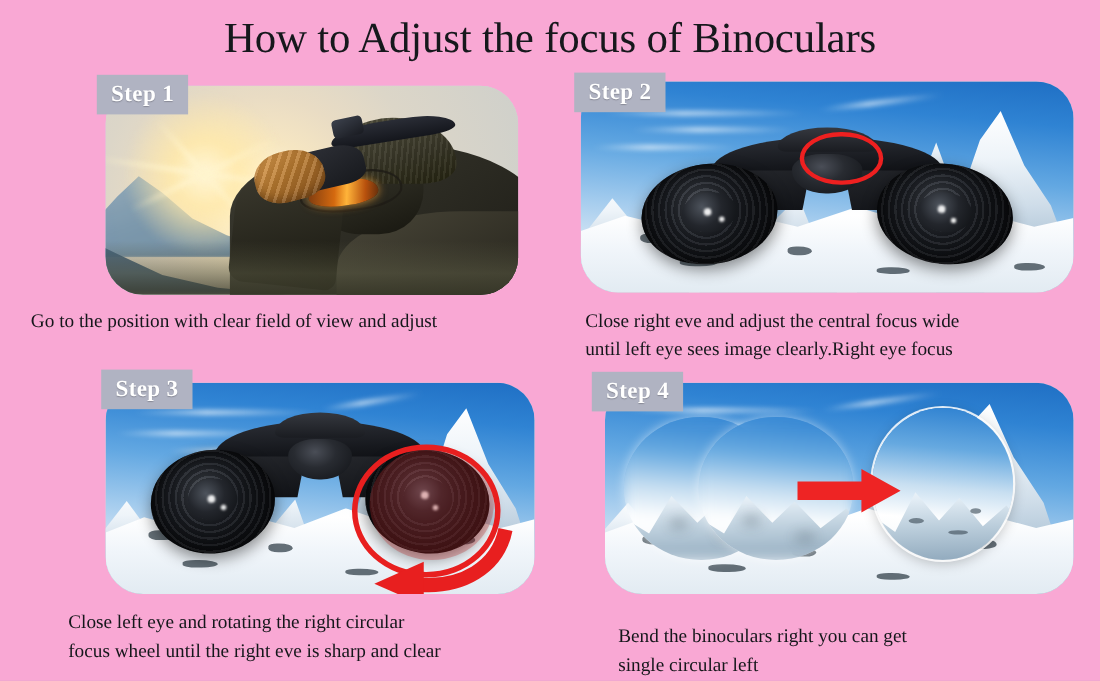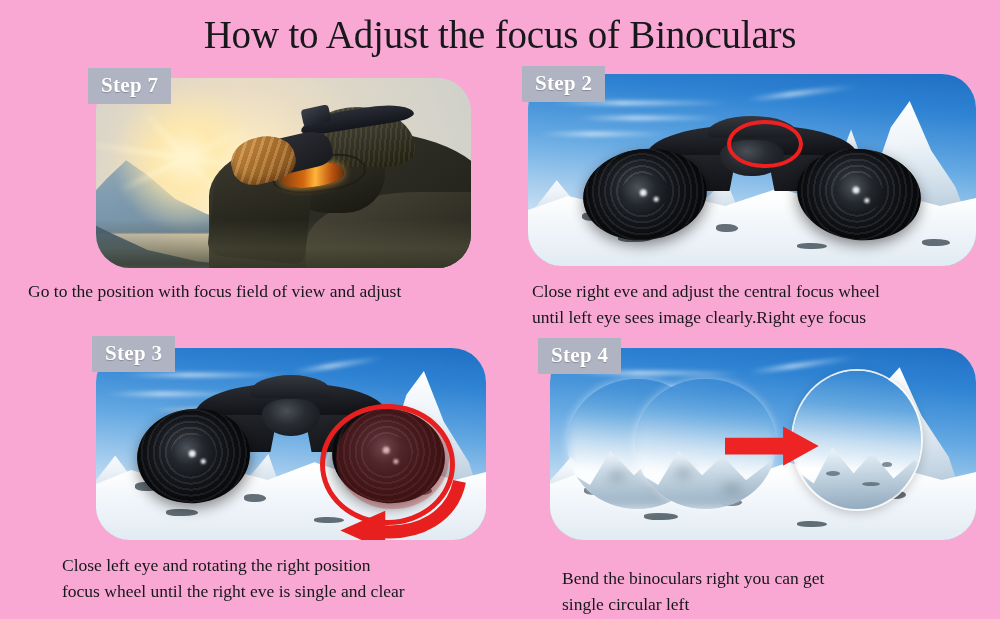--- a/index.html
+++ b/index.html
@@ -379,23 +379,23 @@
       <div class="s1-beanie-rib"></div>
       <div class="s1-headlamp"></div>
       <div class="s1-lamp-box"></div>
       <div class="s1-glasses-frame"></div>
       <div class="s1-glasses"></div>
       <div class="s1-binoc"></div>
       <div class="s1-glove"></div>
       <div class="s1-glove-ridge"></div>
       <div class="s1-bottomhaze"></div>
     </div>
-    <div class="badge" style="left:-8px; top:-10px;">Step 7</div>
+    <div class="badge" style="left:-8px; top:-10px;">Step 1</div>
   </div>
-  <div class="caption" style="left:28px; top:278px;">Go to the position with focus field of view and adjust</div>
+  <div class="caption" style="left:28px; top:278px;">Go to the position with clear field of view and adjust</div>
 
   <div class="step-card" style="left:528px; top:74px; width:448px; height:192px;">
     <div class="photo">
       <div class="snow-sky"></div>
       <div class="cirrus" style="left:4%;  top:14%; width:42%;"></div>
       <div class="cirrus" style="left:10%; top:22%; width:34%;"></div>
       <div class="cirrus" style="left:2%;  top:30%; width:30%;"></div>
       <div class="cirrus" style="left:48%; top:9%;  width:26%; transform:rotate(-7deg);"></div>
       <div class="peak dark" style="left:56%; width:26%; height:74%; clip-path:polygon(0% 100%, 18% 46%, 34% 10%, 48% 34%, 62% 4%, 78% 40%, 100% 100%);"></div>
       <div class="peak" style="left:72%; width:30%; height:86%; clip-path:polygon(0% 100%, 14% 54%, 30% 16%, 44% 0%, 60% 30%, 78% 52%, 100% 100%);"></div>
@@ -426,21 +426,21 @@
           <div class="bino-eyelens"></div>
           <div class="bino-spec" style="left:44%; top:42%;"></div>
           <div class="bino-spec" style="left:55%; top:53%; width:5px; height:5px;"></div>
         </div>
       </div>
 
       <div class="red-ellipse" style="left:44.5%; top:24%; width:15%; height:21%; border-width:4px;"></div>
     </div>
     <div class="badge" style="left:-6px; top:-8px;">Step 2</div>
   </div>
-  <div class="caption" style="left:532px; top:278px;">Close right eve and adjust the central focus wheel</div>
+  <div class="caption" style="left:532px; top:278px;">Close right eve and adjust the central focus wide</div>
   <div class="caption" style="left:532px; top:304px;">until left eye sees image clearly.Right eye focus</div>
 
   <div class="step-card" style="left:96px; top:348px; width:390px; height:192px;">
     <div class="photo">
       <div class="snow-sky"></div>
       <div class="cirrus" style="left:6%;  top:13%; width:44%;"></div>
       <div class="cirrus" style="left:2%;  top:23%; width:36%;"></div>
       <div class="cirrus" style="left:14%; top:31%; width:28%;"></div>
       <div class="cirrus" style="left:50%; top:8%;  width:24%; transform:rotate(-9deg);"></div>
       <div class="peak dark" style="left:54%; width:26%; height:72%; clip-path:polygon(0% 100%, 18% 44%, 34% 8%, 50% 36%, 64% 6%, 80% 42%, 100% 100%);"></div>
@@ -477,22 +477,22 @@
       <div class="red-tint" style="right:9.5%; top:31%; width:29%; height:53%;"></div>
       <div class="red-ring" style="right:8%; top:29%; width:32%; height:58%;"></div>
 
       <svg class="arrow-svg" style="left:48%; top:64%; width:48%; height:36%;" viewBox="0 0 200 80">
         <path d="M196,12 C188,52 150,74 104,70 L104,70" fill="none" stroke="#e81f1f" stroke-width="15" stroke-linecap="butt"></path>
         <path d="M110,46 L110,92 L58,69 Z" fill="#e81f1f"></path>
       </svg>
     </div>
     <div class="badge" style="left:-4px; top:-12px;">Step 3</div>
   </div>
-  <div class="caption" style="left:62px; top:552px;">Close left eye and rotating the right position</div>
-  <div class="caption" style="left:62px; top:578px;">focus wheel until the right eve is single and clear</div>
+  <div class="caption" style="left:62px; top:552px;">Close left eye and rotating the right circular</div>
+  <div class="caption" style="left:62px; top:578px;">focus wheel until the right eve is sharp and clear</div>
 
   <div class="step-card" style="left:550px; top:348px; width:426px; height:192px;">
     <div class="photo">
       <div class="snow-sky"></div>
       <div class="cirrus" style="left:4%;  top:12%; width:42%;"></div>
       <div class="cirrus" style="left:10%; top:21%; width:34%;"></div>
       <div class="cirrus" style="left:46%; top:8%;  width:26%; transform:rotate(-8deg);"></div>
       <div class="peak dark" style="left:52%; width:26%; height:74%; clip-path:polygon(0% 100%, 18% 44%, 34% 8%, 50% 36%, 64% 6%, 80% 42%, 100% 100%);"></div>
       <div class="peak" style="left:68%; width:32%; height:90%; clip-path:polygon(0% 100%, 14% 50%, 30% 12%, 44% 0%, 60% 28%, 80% 52%, 100% 100%);"></div>
       <div class="peak" style="left:20%; width:30%; height:54%; clip-path:polygon(0% 100%, 16% 48%, 34% 14%, 54% 44%, 74% 18%, 100% 100%);"></div>

